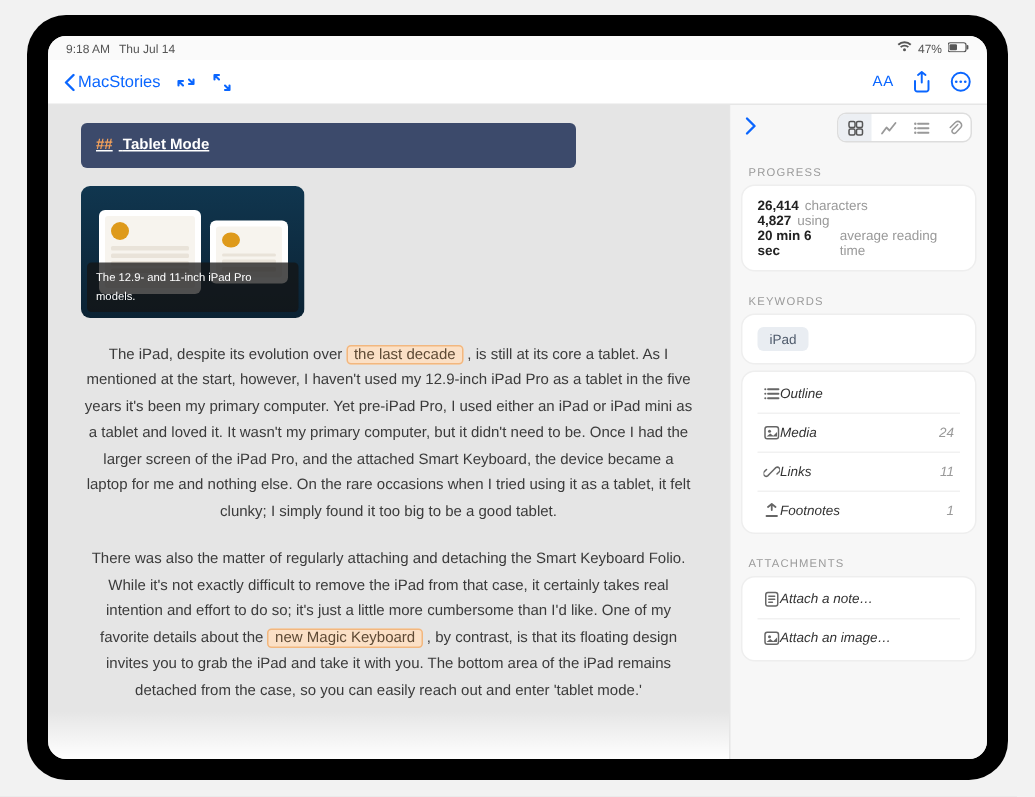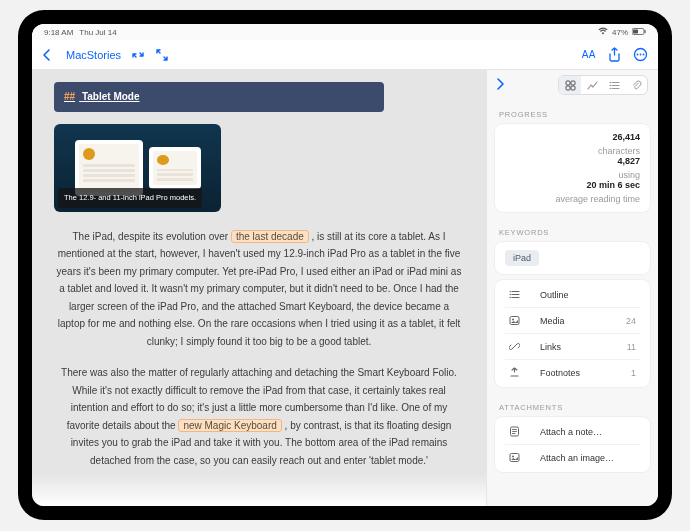--- a/index.html
+++ b/index.html
@@ -42,21 +42,21 @@
   .toolbar {
     height: 30px;
     display: flex;
     align-items: center;
     padding: 0 10px;
     gap: 10px;
     border-bottom: 1px solid #e6e6e6;
     background: #fff;
   }
   .tb-left { display:flex; align-items:center; gap:10px; color:#0a66ff; font-size:11px; }
-  .tb-left .back { display:flex; align-items:center; gap:16px; cursor:pointer; }
+  .tb-left .back { display:flex; align-items:center; gap:2px; cursor:pointer; }
   .tb-left svg, .tb-right svg { display:block; }
   .tb-right { margin-left:auto; display:flex; align-items:center; gap:12px; color:#0a66ff; }
   .tb-right .aa { font-size:10px; font-weight:500; color:#0a66ff; letter-spacing:.5px;}
 
   
   .content {
     flex: 1;
     display: flex;
     min-height: 0;
   }
@@ -76,21 +76,21 @@
     color: #fff;
     font-weight: 700;
     font-size: 10px;
     margin-bottom: 12px;
     width: 330px;
     text-decoration: underline;
   }
   .section-head .hashes { color: #f5a25b; margin-right:4px; }
 
   .figure {
-    width: 167px;
+    width: 149px;
     margin: 0 0 16px 0;
     border-radius: 6px;
     overflow: hidden;
     background: #0e2a3b;
     position: relative;
   }
   .figure-img {
     height: 88px;
     background: linear-gradient(180deg,#10364f,#0b2233);
     display:flex; align-items:center; justify-content:center; gap:6px;
@@ -141,29 +141,30 @@
   .seg .seg-item { width:22px; height:18px; display:flex; align-items:center; justify-content:center; color:#888; }
   .seg .seg-item.active { background:#eceff3; color:#444; }
 
   .insp-section-label {
     font-size:7.5px; letter-spacing:.8px; color:#9a9a9a; padding:10px 12px 5px; text-transform:uppercase;
   }
   .card {
     background:#fff; border-radius:8px; margin:0 8px 6px; padding:8px 10px;
     box-shadow: 0 0 0 1px #eee;
   }
-  .progress-line { display:flex; gap:4px; align-items:flex-end;flex-direction:column; }
+  .progress-line { display:flex; gap:4px; align-items:flex-start; }
   .progress-line .num { font-weight:700; color:#222; }
   .progress-line .lbl { color:#9a9a9a; }
   .tag {
     display:inline-block; background:#e9edf2; color:#4e5a6b; font-size:9px; padding:3px 8px; border-radius:4px;
   }
   .nav-item, .att-item {
-    display:flex; align-items:flex-end; gap:20px; padding:7px 4px; color:#333;
+    display:flex; align-items:flex-start; gap:0; padding:7px 4px; color:#333;
     border-bottom:1px solid #f1f1f1;
+    font-style:italic;
   }
   .nav-item:last-child, .att-item:last-child { border-bottom:none; }
   .nav-item .cnt { margin-left:auto; color:#9a9a9a; }
   .nav-item svg, .att-item svg { flex:0 0 auto; }
 
   .fade {
     position:absolute; left:0; right:0; bottom:0; height:32px;
     background: linear-gradient(180deg, rgba(255,255,255,0), #fff);
     pointer-events:none;
   }

